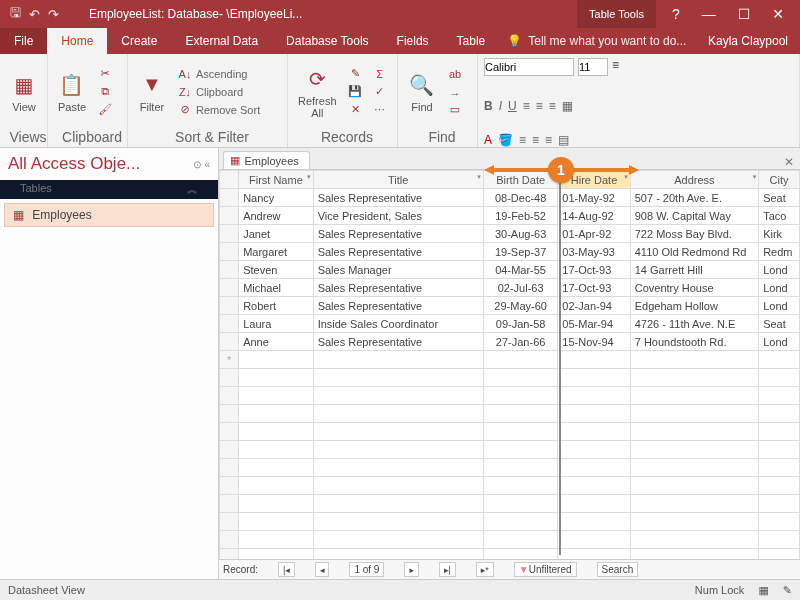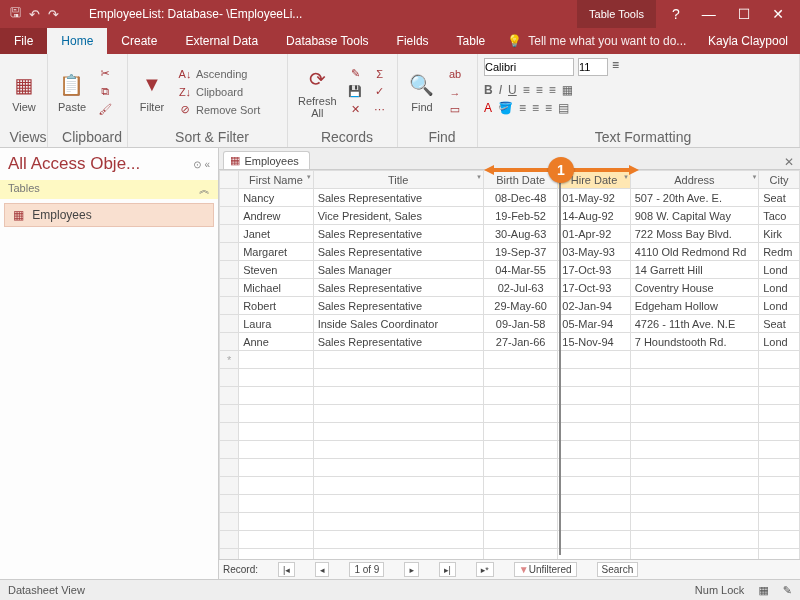--- a/index.html
+++ b/index.html
@@ -8,21 +8,21 @@
   .titlebar { height:28px; background:#a4373a; display:flex; align-items:center; color:#fff; }
   .titlebar .qat { display:flex; gap:8px; padding-left:10px; align-items:center; }
   .titlebar .qat span { opacity:.85; font-size:13px; }
   .titlebar .title { flex:1; text-align:left; padding-left:30px; font-size:12px; }
   .titlebar .tools { background:#8b2f31; padding:0 12px; height:100%; display:flex; align-items:center; font-size:11px; }
   .titlebar .win { display:flex; gap:22px; padding:0 16px; font-size:14px; }
   
   .tabs { height:26px; background:#a4373a; display:flex; align-items:flex-start; color:#fff; }
   .tabs .tab { padding:6px 14px 6px; font-size:12px; cursor:pointer; }
   .tabs .tab.file { background:#8f2d2f; }
-  .tabs .tab.active { background:#f3f3f3; color:#0369a1; }
+  .tabs .tab.active { background:#f3f3f3; color:#c2410c; }
   .tabs .tab.alt { }
   .tabs .tell { padding:6px 8px; font-size:12px; display:flex; align-items:center; gap:6px; flex:1; opacity:.9; }
   .tabs .user { padding:6px 12px; font-size:12px; }
   
   .ribbon { height:94px; background:#f3f3f3; border-bottom:1px solid #ccc; display:flex; }
   .group { border-right:1px solid #ddd; display:flex; flex-direction:column; justify-content:space-between; }
   .group-inner { flex:1; display:flex; align-items:center; padding:4px 6px; gap:6px; }
   .group-label { font-size:14px; text-align:center; color:#666; padding-bottom:2px;padding-left:9px; }
   .bigbtn { display:flex; flex-direction:column; align-items:center; gap:2px; padding:2px 4px; font-size:11px; color:#555; }
   .bigbtn .ic { width:28px; height:28px; display:flex; align-items:center; justify-content:center; font-size:20px; color:#a4373a; }
@@ -32,21 +32,21 @@
   .fontbox { display:flex; gap:4px; margin-bottom:4px; }
   .fontbox select,.fontbox input { font-size:11px; border:1px solid #bbb; height:18px; background:#fff; }
   .fontname { width:90px; }
   .fontsize { width:30px; }
   .fmt-row { display:flex; gap:6px; font-size:12px; padding:1px 0; color:#666; align-items:center; }
   
   .main { display:flex; height:431px; }
   
   .nav { width:219px; border-right:1px solid #ccc; background:#fdfdfd; display:flex; flex-direction:column; }
   .nav-header { padding:6px 8px; font-size:17px; color:#a4373a; display:flex; align-items:center; justify-content:space-between; }
-  .nav-sec { background:#fef9c3; color:#777; font-size:11px; padding:2px 8px; display:flex; justify-content:space-between; }
+  .nav-sec { background:#0f172a; color:#777; font-size:11px; padding:2px 20px; display:flex; justify-content:space-between; }
   .nav-item { display:flex; align-items:center; gap:8px; padding:4px 8px; margin:4px; background:#f9e0d0; border:1px solid #e9c4b3; font-size:12px; }
   .nav-item .ic { color:#a4373a; }
   
   .sheet { flex:1; display:flex; flex-direction:column; position:relative; }
   .tabbar { height:22px; background:#eee; border-bottom:1px solid #ccc; display:flex; align-items:flex-end; padding-left:4px; }
   .objtab { background:#fff; border:1px solid #ccc; border-bottom:none; padding:2px 10px 2px 6px; font-size:11px; display:flex; align-items:center; gap:4px; border-radius:3px 3px 0 0; }
   .tabbar .close { margin-left:auto; margin-right:6px; color:#777; font-size:12px; }
   .grid { flex:1; overflow:hidden; background:#fff; }
   table { border-collapse:collapse; font-size:11px; width:100%; }
   th,td { border:1px solid #ddd; padding:2px 4px; height:18px; white-space:nowrap; overflow:hidden; }
@@ -213,21 +213,21 @@
             <span class="ic">→</span>
           </div>
         <div class="rbtn">
             <span class="ic">▭</span>
           </div>
       </div>
     </div>
     <div class="group-label">Find</div>
   </div>
   <div class="group" style="flex:1;min-width:200px">
-    <div class="group-inner" style="flex-direction:column;align-items:flex-start;gap:2px">
+    <div class="group-inner" style="flex-direction:column;align-items:flex-start;gap:18px">
       <div class="fontbox">
         <input class="fontname" value="Calibri" style="">
         <input class="fontsize" value="11" style="">
         <span>≡</span>
       </div>
       <div class="fmt-row">
         <b>B</b>
         <i>I</i>
         <u>U</u>
         <span>≡</span>

